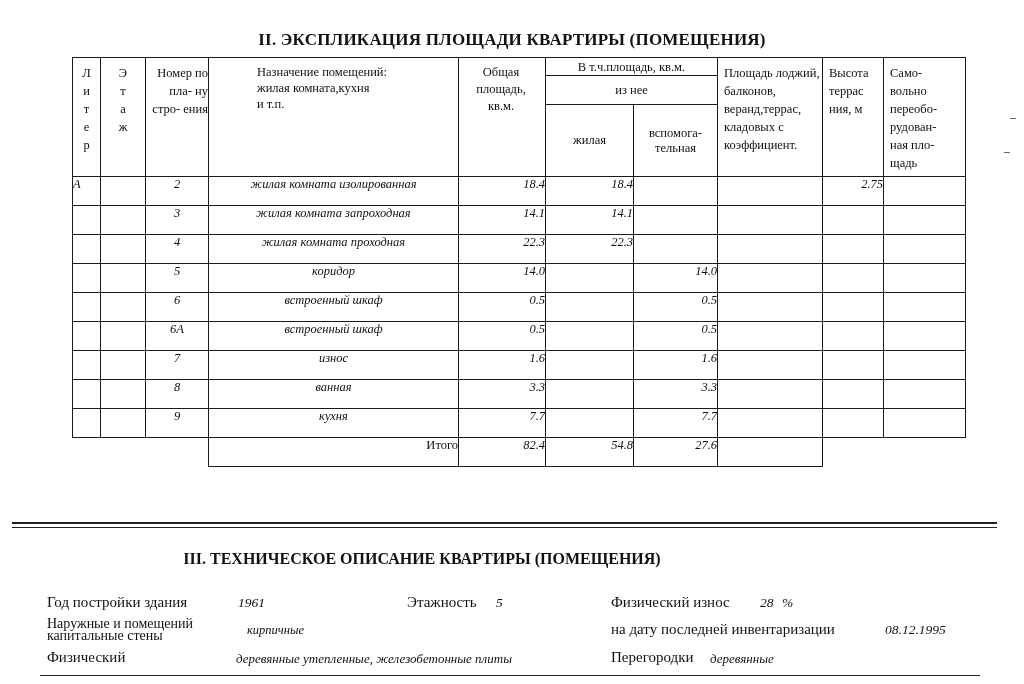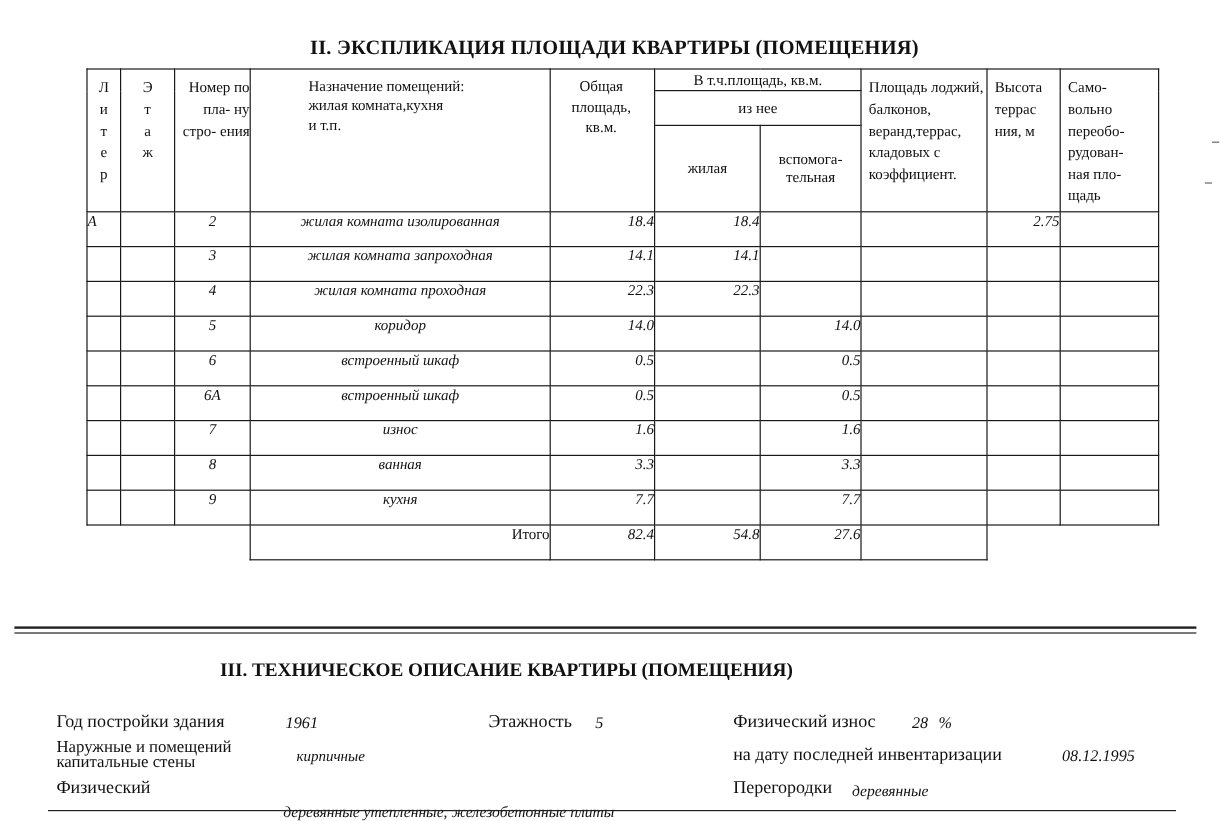--- a/index.html
+++ b/index.html
@@ -238,20 +238,20 @@
 <div class="abs val" style="left:760px;top:595px;">28</div>
 <div class="abs val" style="left:782px;top:595px;">%</div>
 
 <div class="abs lbl small" style="left:47px;top:618px;">Наружные и помещений</div>
 <div class="abs lbl small" style="left:47px;top:630px;">капитальные стены</div>
 <div class="abs val" style="left:247px;top:623px;font-size:12.5px;">кирпичные</div>
 <div class="abs lbl" style="left:611px;top:621px;">на дату последней инвентаризации</div>
 <div class="abs val" style="left:885px;top:622px;">08.12.1995</div>
 
 <div class="abs lbl" style="left:47px;top:649px;">Физический</div>
-<div class="abs val" style="left:236px;top:669px;font-size:13px;text-align:right;">деревянные утепленные, железобетонные плиты</div>
+<div class="abs val" style="left:236px;top:651px;font-size:13px;text-align:right;">деревянные утепленные, железобетонные плиты</div>
 <div class="abs lbl" style="left:611px;top:649px;">Перегородки</div>
 <div class="abs val" style="left:710px;top:651px;font-size:13px;">деревянные</div>
 
 <div class="abs bottomline"></div>
 
 <div class="abs mark" style="left:1010px;top:118px;"></div>
 <div class="abs mark" style="left:1004px;top:152px;"></div>
 
 </body></html>

